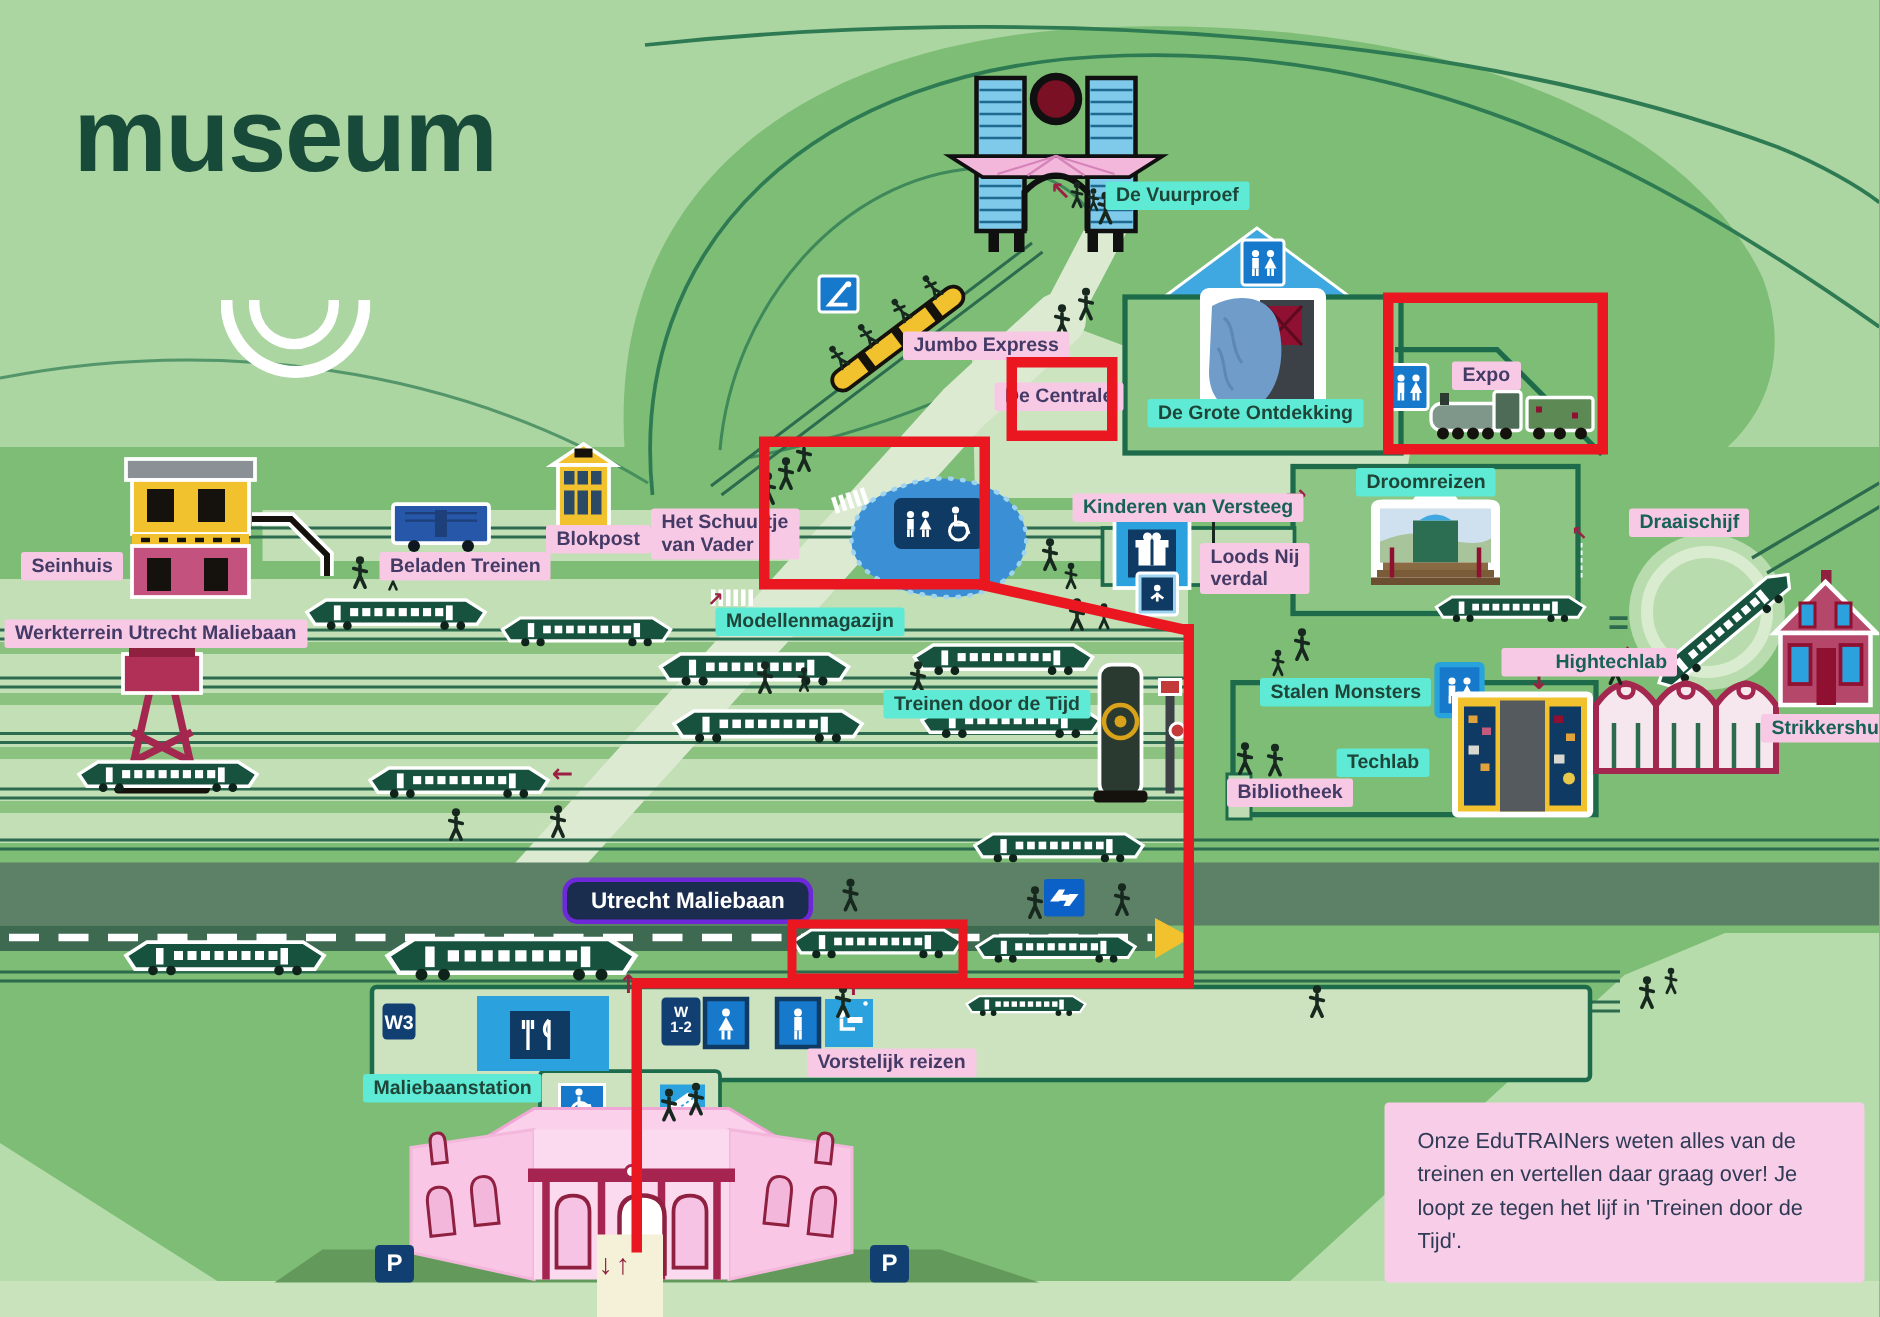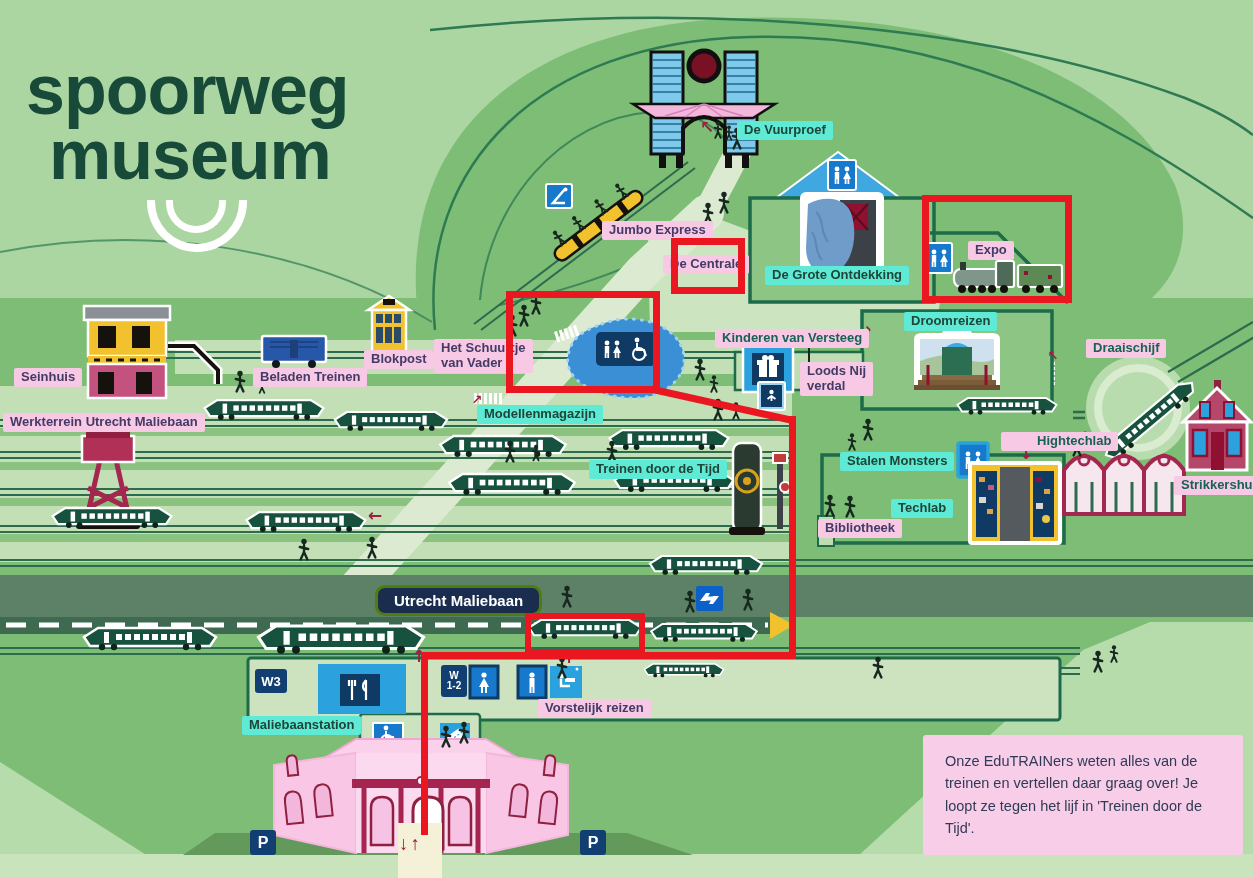--- a/index.html
+++ b/index.html
@@ -6,25 +6,25 @@
   .map{position:relative;width:1253px;height:878px;background:#abd5a1;overflow:hidden;
        font-family:"Liberation Sans",sans-serif;}
   svg.base{position:absolute;left:0;top:0;z-index:1;}
   .lbl{position:absolute;font-weight:700;font-size:13px;padding:2px 7px;border-radius:2px;
        white-space:nowrap;z-index:30;line-height:1.15;}
   .lbl span{display:block;}
   .yellow{background:#5eead4;color:#1f4438;}
   .pink{background:#f7c9e4;color:#433a66;}
   .pink.teal{color:#176157;}
   .sign{position:absolute;left:375px;top:585px;background:#1b2d4e;color:#fff;font-weight:700;
-        font-size:15px;padding:4px 16px;border:3px solid #4d7c0f;border-radius:10px;z-index:30;}
+        font-size:15px;padding:4px 16px;border:3px solid #6d28d9;border-radius:10px;z-index:30;}
   .badge{position:absolute;background:#113f72;color:#fff;font-weight:700;display:flex;
          flex-direction:column;align-items:center;justify-content:center;border-radius:3px;z-index:30;
          text-align:center;}
-  .b-w3{left:255px;top:669px;width:32px;height:24px;font-size:13px;}
+  .b-w3{left:255px;top:669px;width:22px;height:24px;font-size:13px;}
   .b-w12{left:441px;top:665px;width:26px;height:32px;font-size:10px;line-height:1;}
   .b-p1{left:250px;top:830px;width:26px;height:25px;font-size:16px;}
   .b-p2{left:580px;top:830px;width:26px;height:25px;font-size:16px;}
   .redbox{position:absolute;border:7px solid #ea1721;z-index:40;}
   .rb1{left:506px;top:291px;width:140px;height:88px;}
   .rb2{left:671px;top:238px;width:60px;height:42px;}
   .rb3{left:922px;top:195px;width:136px;height:94px;}
   .rb4{left:525px;top:613px;width:108px;height:30px;border-width:6px;}
   .redline{position:absolute;background:#ea1721;z-index:40;}
   .rl-a{left:653px;top:386px;width:142px;height:7px;transform:rotate(12.5deg);transform-origin:0 50%;}
@@ -548,21 +548,20 @@
     <text x="419" y="662">↑</text>
     <text x="569" y="663">↑</text>
     <text x="1082" y="440">→</text>
     <text x="375" y="521">←</text>
     <text x="477" y="404" font-size="13">↗</text>
     <text x="1053" y="360" font-size="13">↖</text>
   </g>
 </svg>
 
   <div class="logo">
-    <div>spoorweg</div>
     <div class="l2">museum</div>
   </div>
   <div class="arc arc-outer"></div>
   <div class="arc arc-inner"></div>
 
   <div class="lbl yellow" style="left:737px;top:121px;">De Vuurproef</div>
   <div class="lbl pink" style="left:602px;top:221px;">Jumbo Express</div>
   <div class="lbl pink" style="left:663px;top:255px;">De Centrale</div>
   <div class="lbl yellow" style="left:765px;top:266px;">De Grote Ontdekking</div>
   <div class="lbl pink" style="left:968px;top:241px;">Expo</div>

